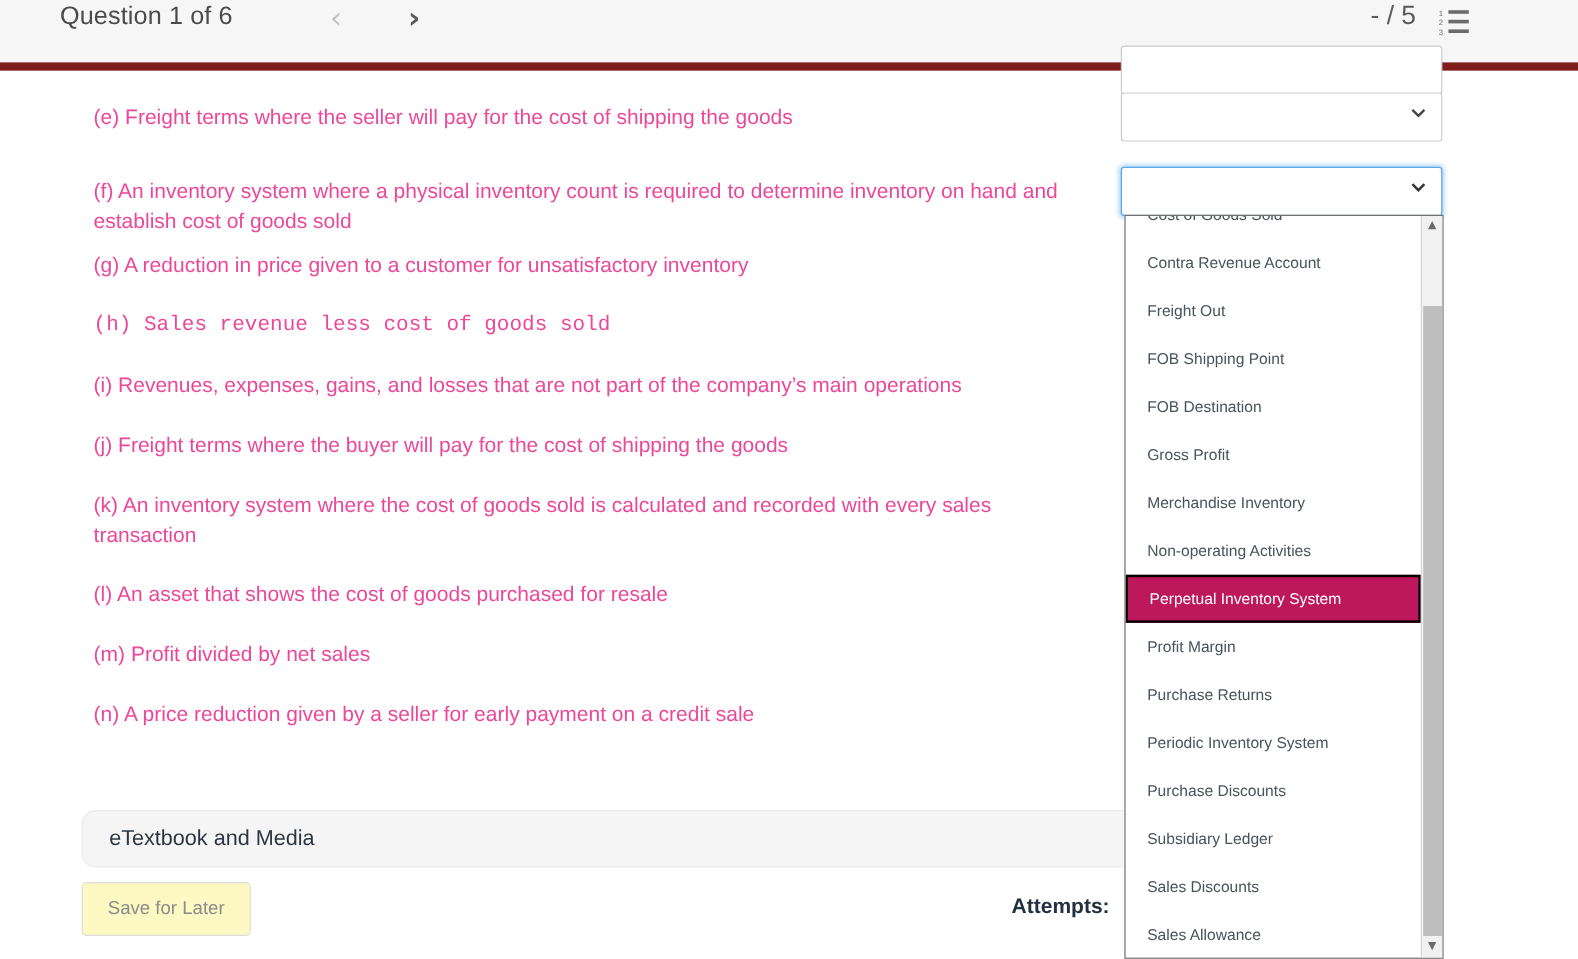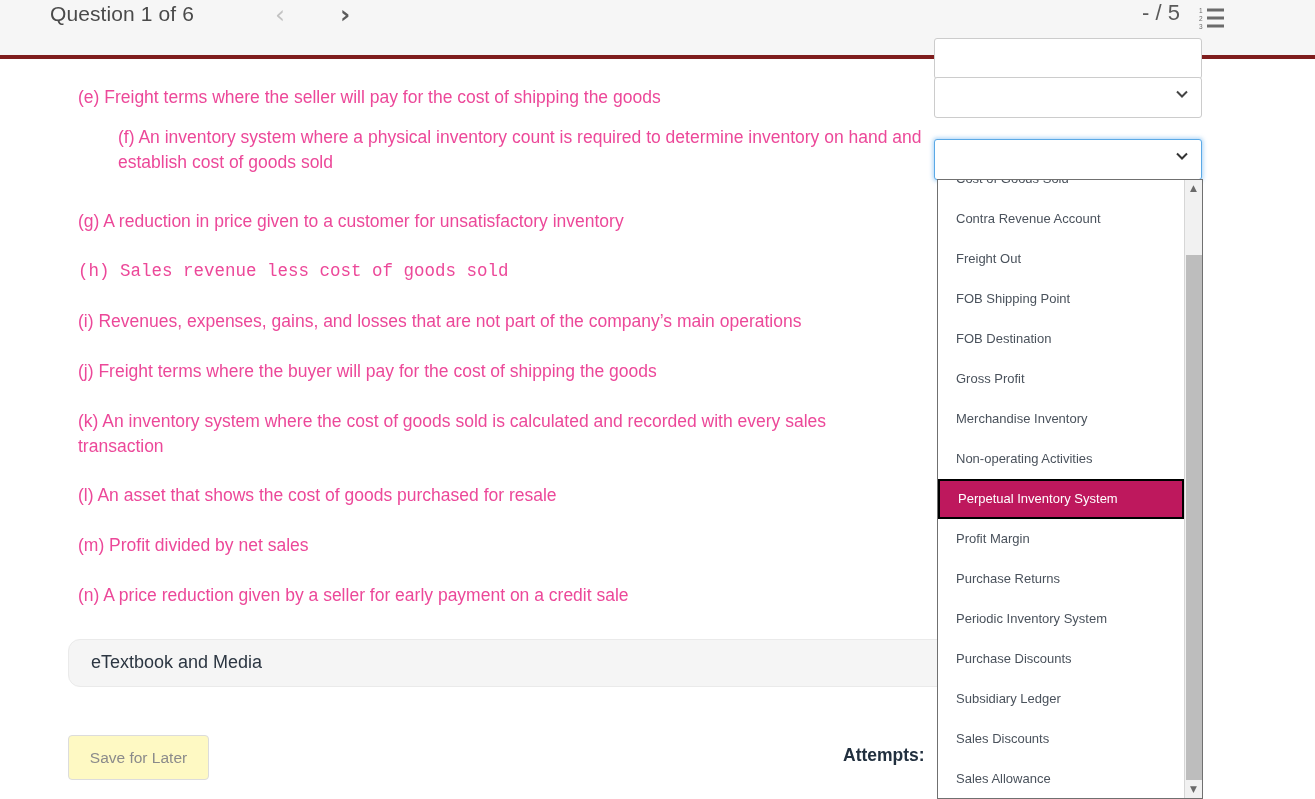--- a/index.html
+++ b/index.html
@@ -16,21 +16,21 @@
     position: relative;
   }
 
   
   #header-bar {
     position: absolute;
     left: 0; top: 0;
     width: 1315px;
     height: 59px;
     background: #f6f6f6;
-    border-bottom: 4px solid #7f1d1d;
+    border-bottom: 7px solid #7f1d1d;
     box-sizing: border-box;
   }
   #question-counter {
     position: absolute;
     left: 50px; top: 2px;
     font-size: 21px;
     color: #4a4a4a;
     letter-spacing: 0.1px;
     white-space: nowrap;
   }
@@ -172,21 +172,21 @@
     left: 1px;
     top: 75px;
     width: 16px;
     height: 525px;
     background: #bdbdbd;
   }
 
   
   #etextbook-panel {
     position: absolute;
-    left: 68px; top: 580px;
+    left: 68px; top: 616px;
     width: 1112px;
     height: 48px;
     background: #f5f5f5;
     border: 1px solid #eaeaea;
     box-sizing: border-box;
     border-radius: 12px;
   }
   #etextbook-label {
     position: absolute;
     left: 22px; top: 12px;
@@ -235,21 +235,21 @@
       <rect x="8" y="2.5" width="17" height="3" fill="#6b6b6b"></rect>
       <rect x="8" y="10.5" width="17" height="3" fill="#6b6b6b"></rect>
       <rect x="8" y="18.5" width="17" height="3" fill="#6b6b6b"></rect>
     </svg>
   </div>
 </div>
 
 <div id="question-body">
 
   <div class="q-item" style="top:26px;">(e) Freight terms where the seller will pay for the cost of shipping the goods</div>
-  <div class="q-item" style="top:66px;margin-left:40px;">(f) An inventory system where a physical inventory count is required to determine inventory on hand and establish cost of goods sold</div>
+  <div class="q-item" style="top:88px;">(f) An inventory system where a physical inventory count is required to determine inventory on hand and establish cost of goods sold</div>
   <div class="q-item" style="top:150px;">(g) A reduction in price given to a customer for unsatisfactory inventory</div>
   <div class="q-item" style="top:200px;font-family:Liberation Mono, monospace;">(h) Sales revenue less cost of goods sold</div>
   <div class="q-item" style="top:250px;">(i) Revenues, expenses, gains, and losses that are not part of the company’s main operations</div>
   <div class="q-item" style="top:300px;">(j) Freight terms where the buyer will pay for the cost of shipping the goods</div>
   <div class="q-item" style="top:350px;">(k) An inventory system where the cost of goods sold is calculated and recorded with every sales transaction</div>
   <div class="q-item" style="top:474px;">(m) Profit divided by net sales</div>
   <div class="q-item" style="top:424px;">(l) An asset that shows the cost of goods purchased for resale</div>
   <div class="q-item" style="top:524px;">(n) A price reduction given by a seller for early payment on a credit sale</div>
 
   <div class="answer-select" id="select-e-partial"></div>

